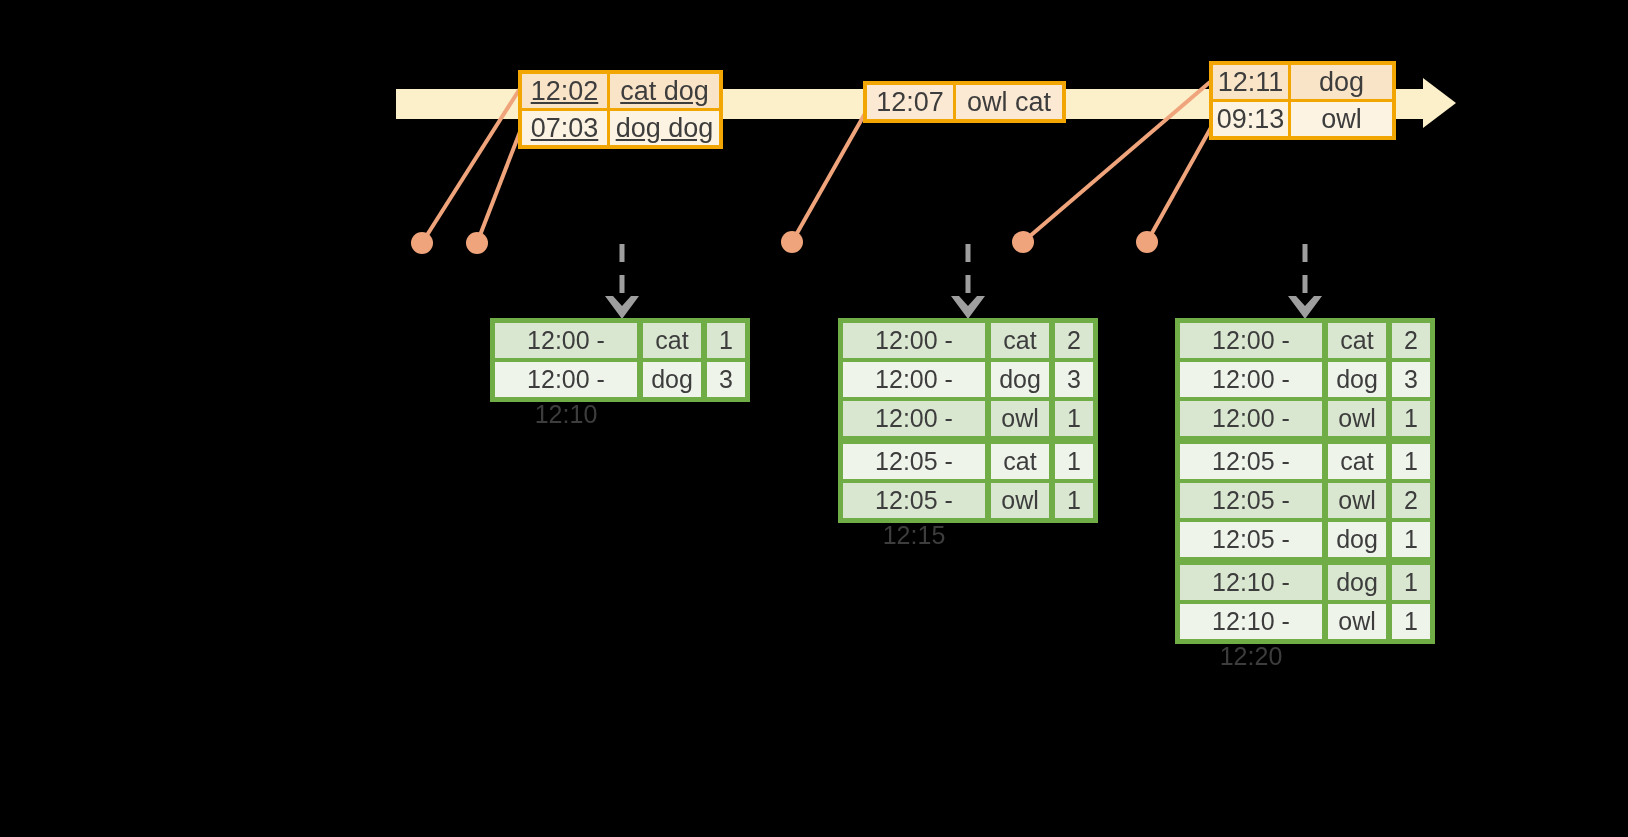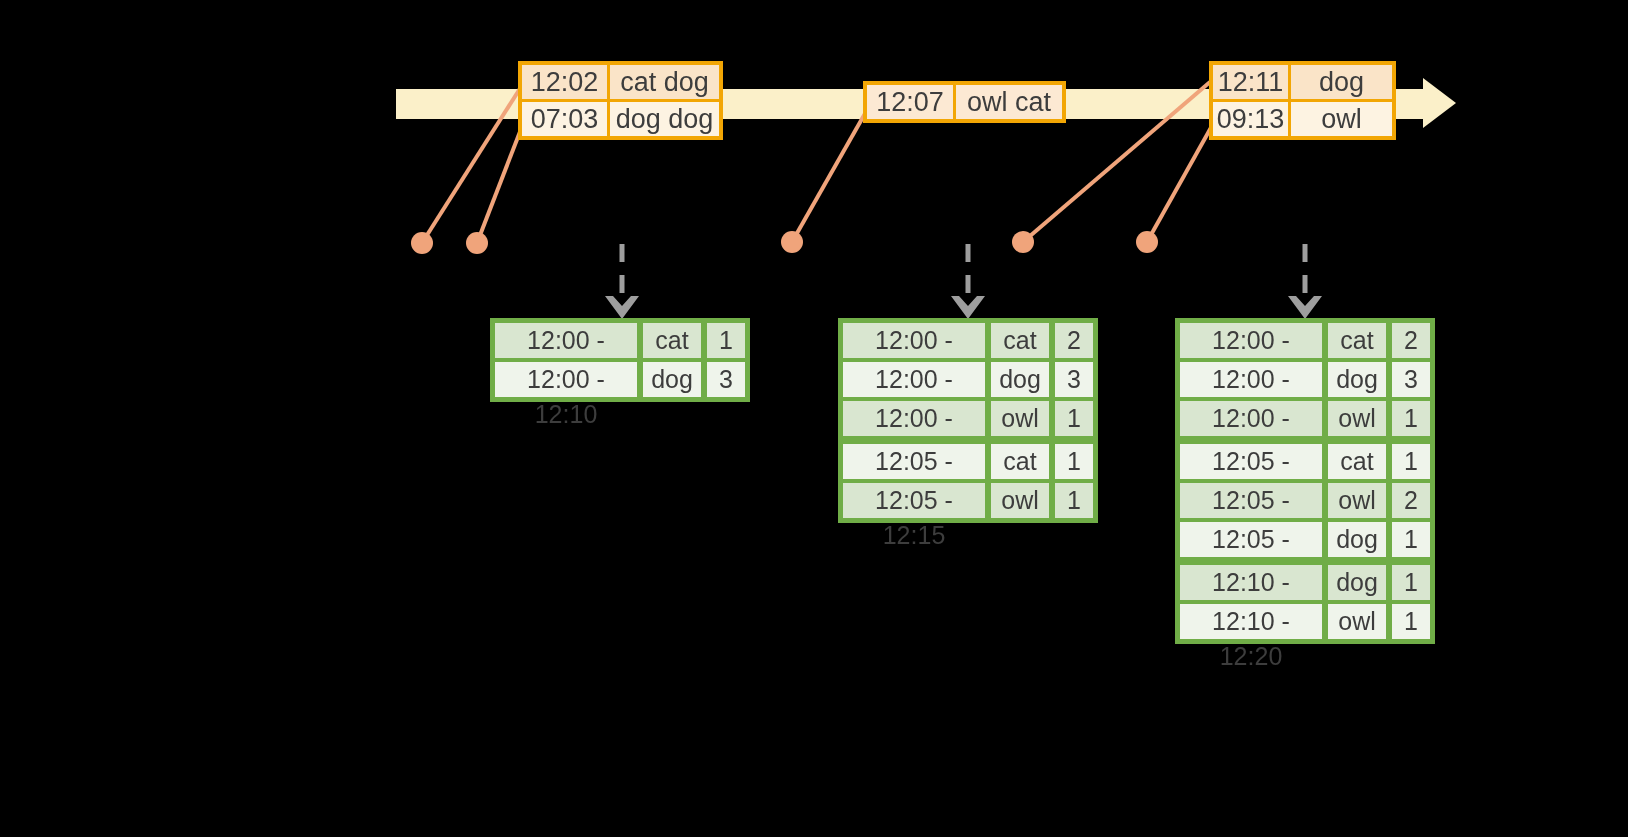--- a/index.html
+++ b/index.html
@@ -64,21 +64,21 @@
     <line class="trigger-line" x1="622" y1="244" x2="622" y2="296"></line>
     <polygon class="trigger-head" points="605,296 622,319 639,296 631,296 622,306 613,296"></polygon>
 
     <line class="trigger-line" x1="968" y1="244" x2="968" y2="296"></line>
     <polygon class="trigger-head" points="951,296 968,319 985,296 977,296 968,306 959,296"></polygon>
 
     <line class="trigger-line" x1="1305" y1="244" x2="1305" y2="296"></line>
     <polygon class="trigger-head" points="1288,296 1305,319 1322,296 1314,296 1305,306 1296,296"></polygon>
   </svg>
 
-  <div class="etable" style="left:518px;top:61px;grid-template-columns:85px 109px;">
+  <div class="etable" style="left:518px;top:70px;grid-template-columns:85px 109px;text-decoration:underline;">
     <div class="ecell e-dark">12:02</div>
     <div class="ecell e-dark">cat dog</div>
     <div class="ecell e-light">07:03</div>
     <div class="ecell e-light">dog dog</div>
   </div>
 
   <div class="etable" style="left:863px;top:81px;grid-template-columns:86px 106px;">
     <div class="ecell e-mid">12:07</div>
     <div class="ecell e-mid">owl cat</div>
   </div>

